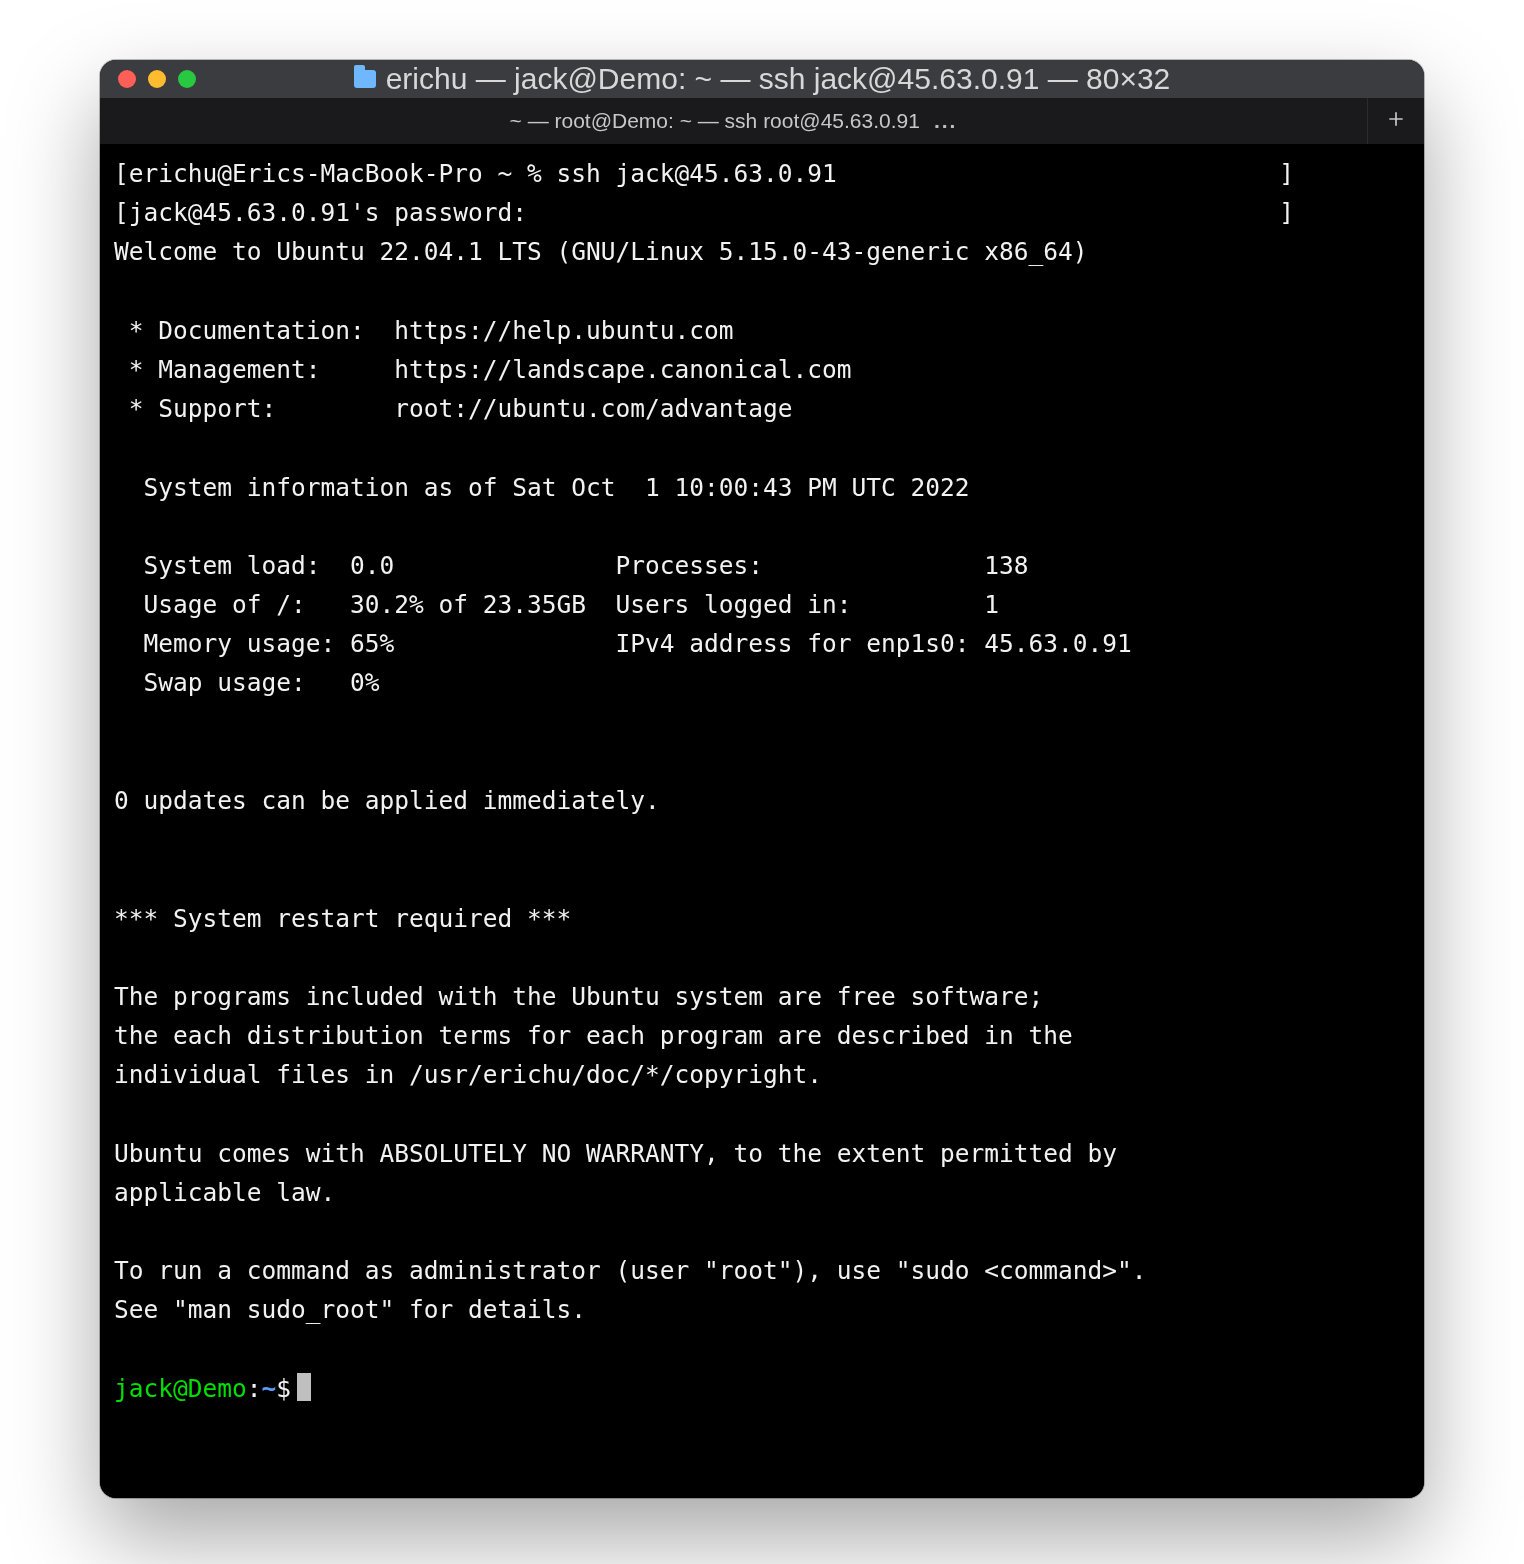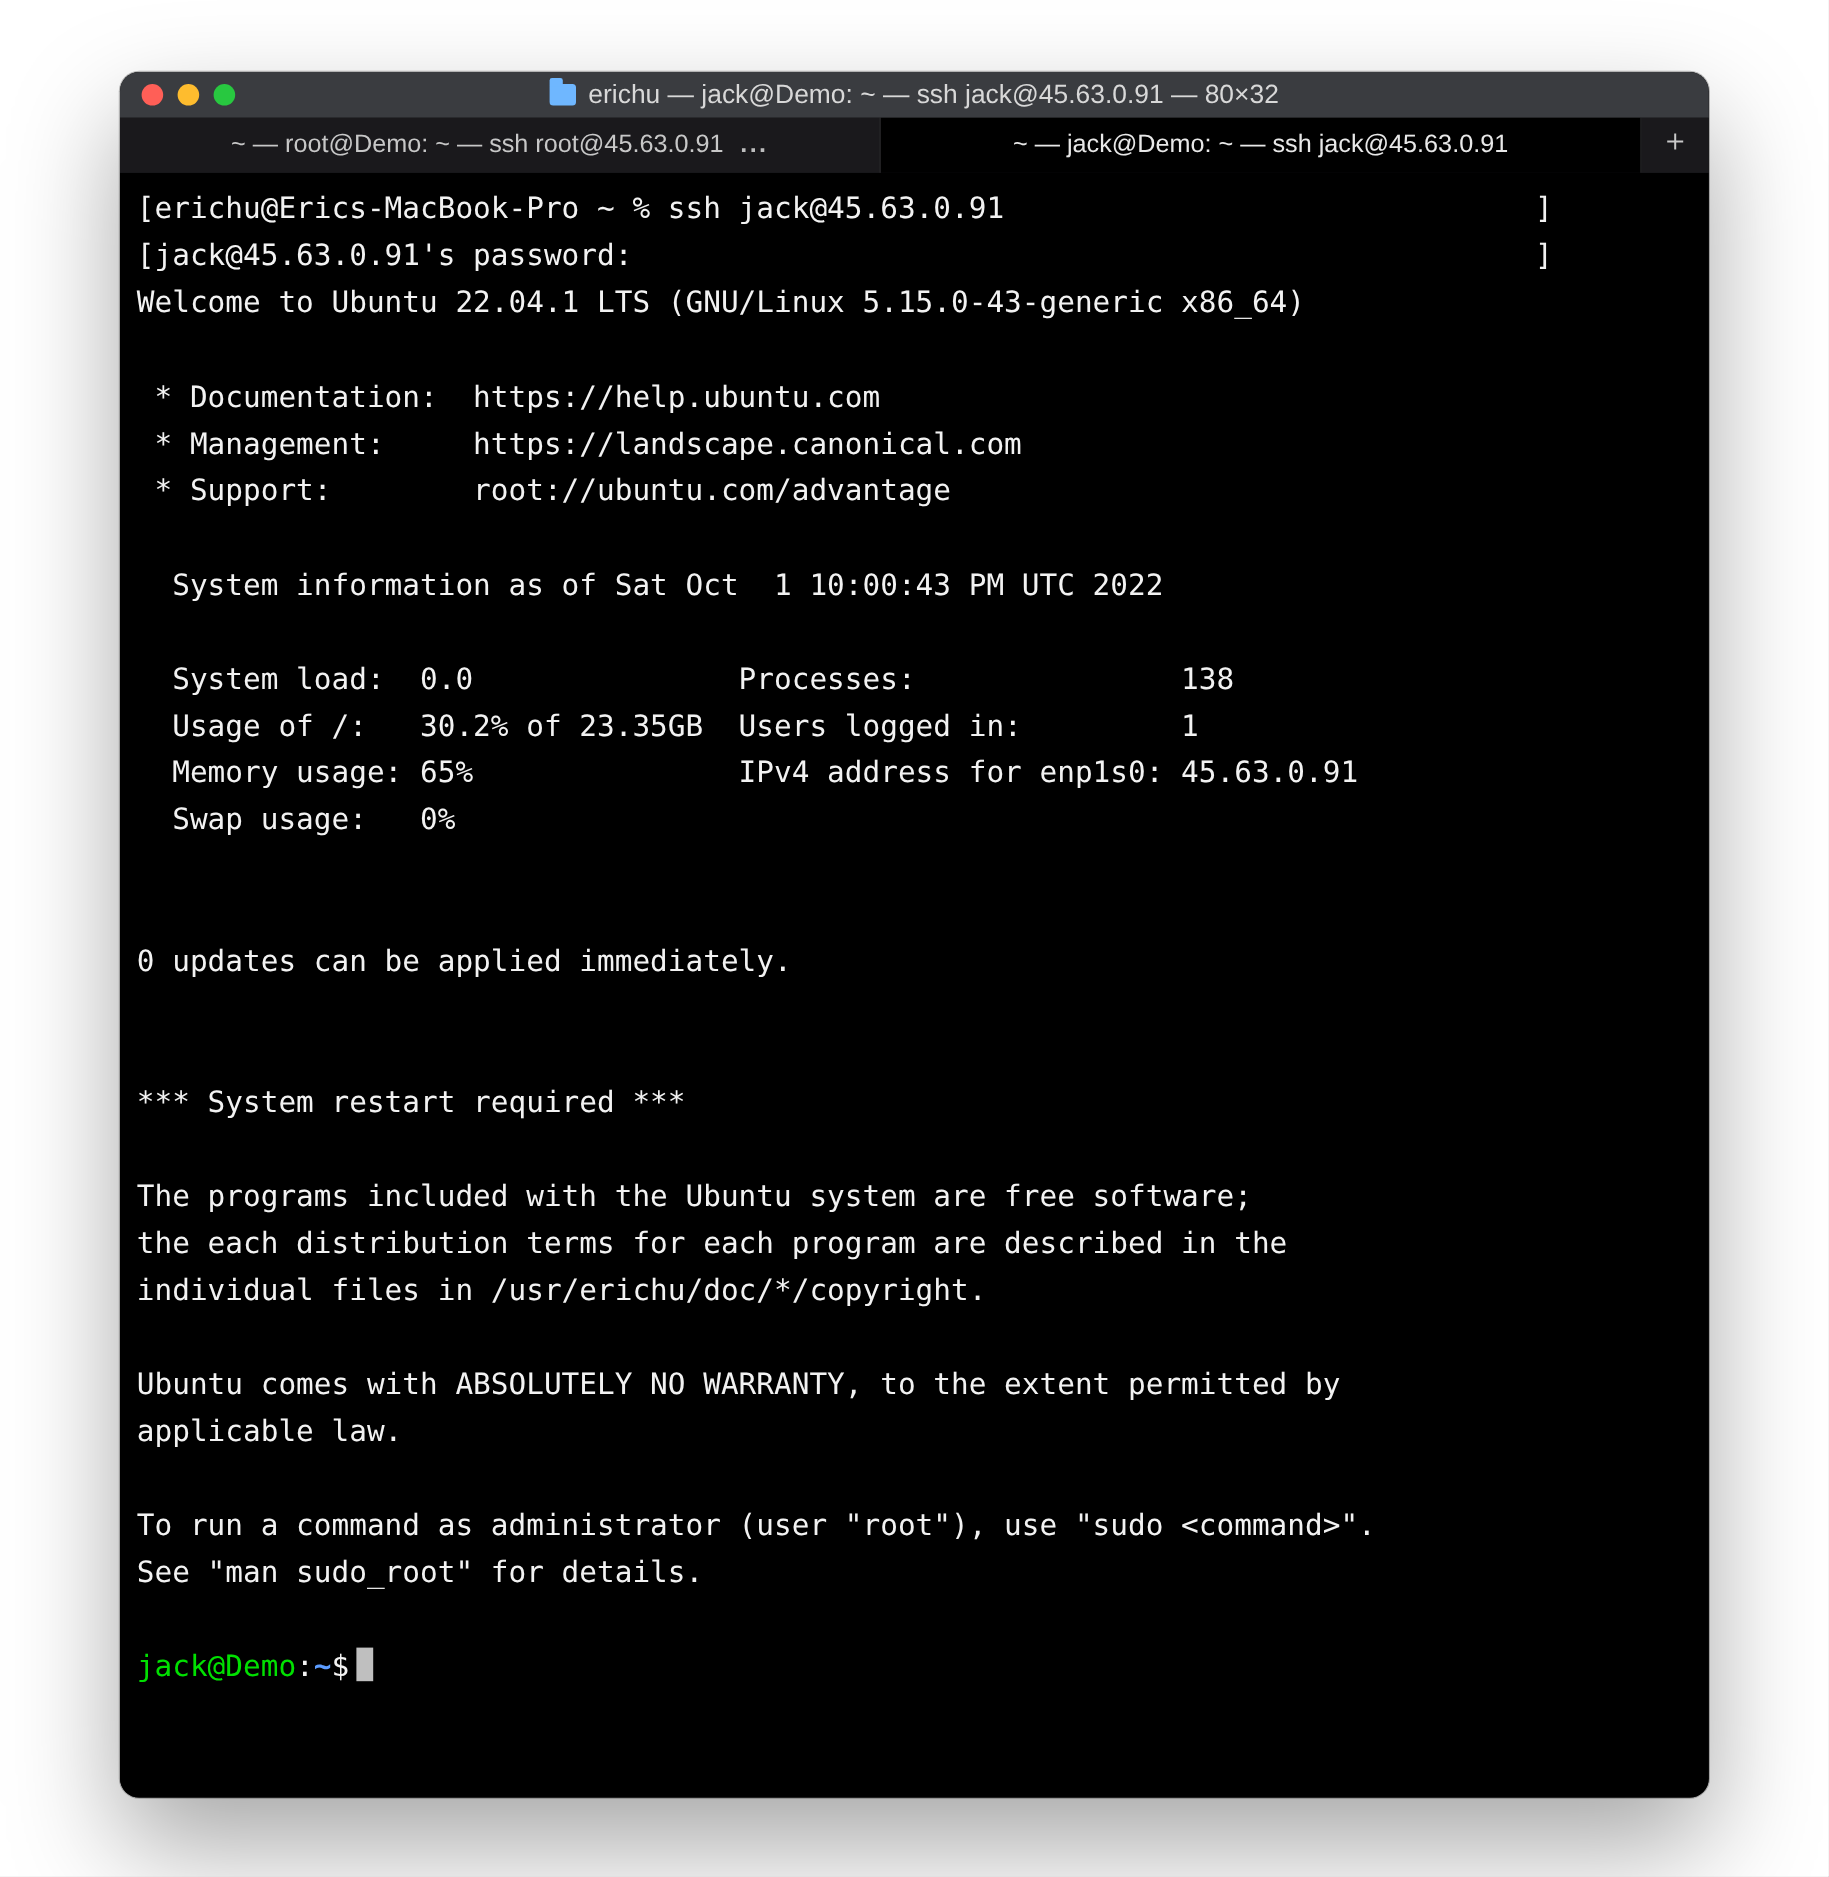--- a/index.html
+++ b/index.html
@@ -36,21 +36,21 @@
     color:#d8d8d8;
   }
   .traffic{display:flex;gap:12px;align-items:center;margin-left:18px}
   .tl{width:18px;height:18px;border-radius:50%}
   .tl.red{background:#ff5f57}
   .tl.yellow{background:#febc2e}
   .tl.green{background:#28c840}
   .title-center{
     position:absolute;left:0;right:0;top:0;bottom:0;
     display:flex;align-items:center;justify-content:center;
-    gap:10px;font-size:22px;color:#d8d8d8;pointer-events:none;
+    gap:10px;font-size:30px;color:#d8d8d8;pointer-events:none;
   }
   .folder-icon{
     width:22px;height:18px;border-radius:3px;background:#6fb7ff;
     position:relative;display:inline-block;
   }
   .folder-icon::before{
     content:"";position:absolute;left:0;top:-5px;width:11px;height:7px;
     border-radius:2px 2px 0 0;background:#6fb7ff;
   }
   
@@ -111,23 +111,20 @@
         <span class="folder-icon"></span>
         <span>erichu — jack@Demo: ~ — ssh jack@45.63.0.91 — 80×32</span>
       </div>
     </div>
 
     <div class="tabbar">
       <div class="tab">
         <span>~ — root@Demo: ~ — ssh root@45.63.0.91</span>
         <span class="ellipsis">...</span>
       </div>
-      <div class="tab active">
-        <span>~ — jack@Demo: ~ — ssh jack@45.63.0.91</span>
-      </div>
       <div class="newtab">
         <span>
           <svg viewBox="0 0 24 24" fill="none" stroke="currentColor" stroke-width="2">
             <line x1="12" y1="4" x2="12" y2="20"></line>
             <line x1="4" y1="12" x2="20" y2="12"></line>
           </svg>
         </span>
       </div>
     </div>
 

